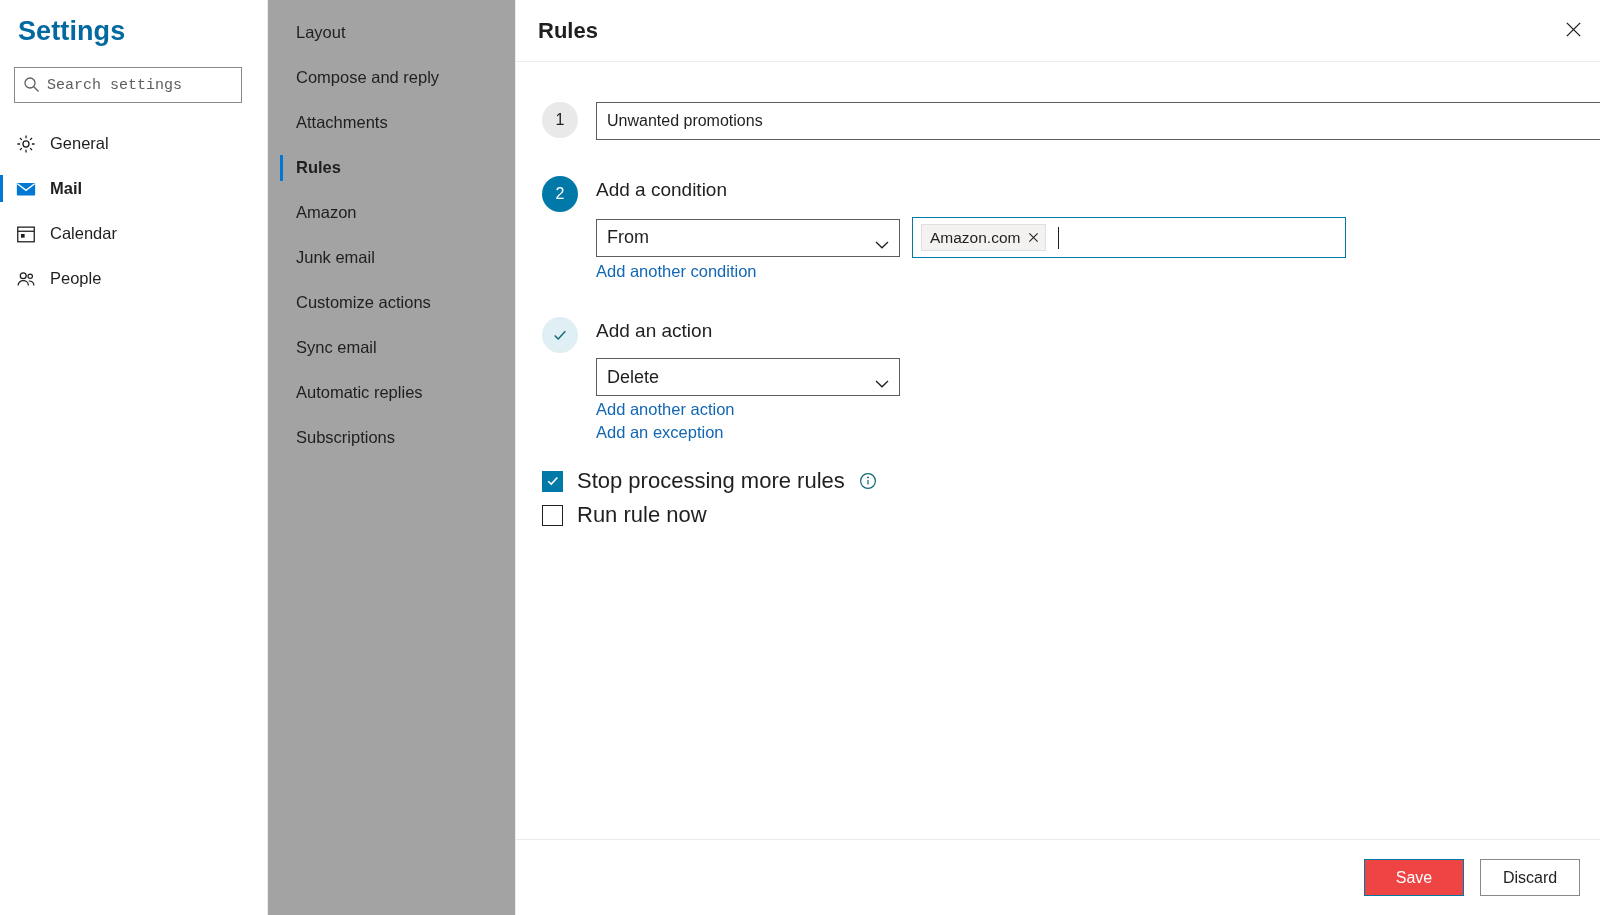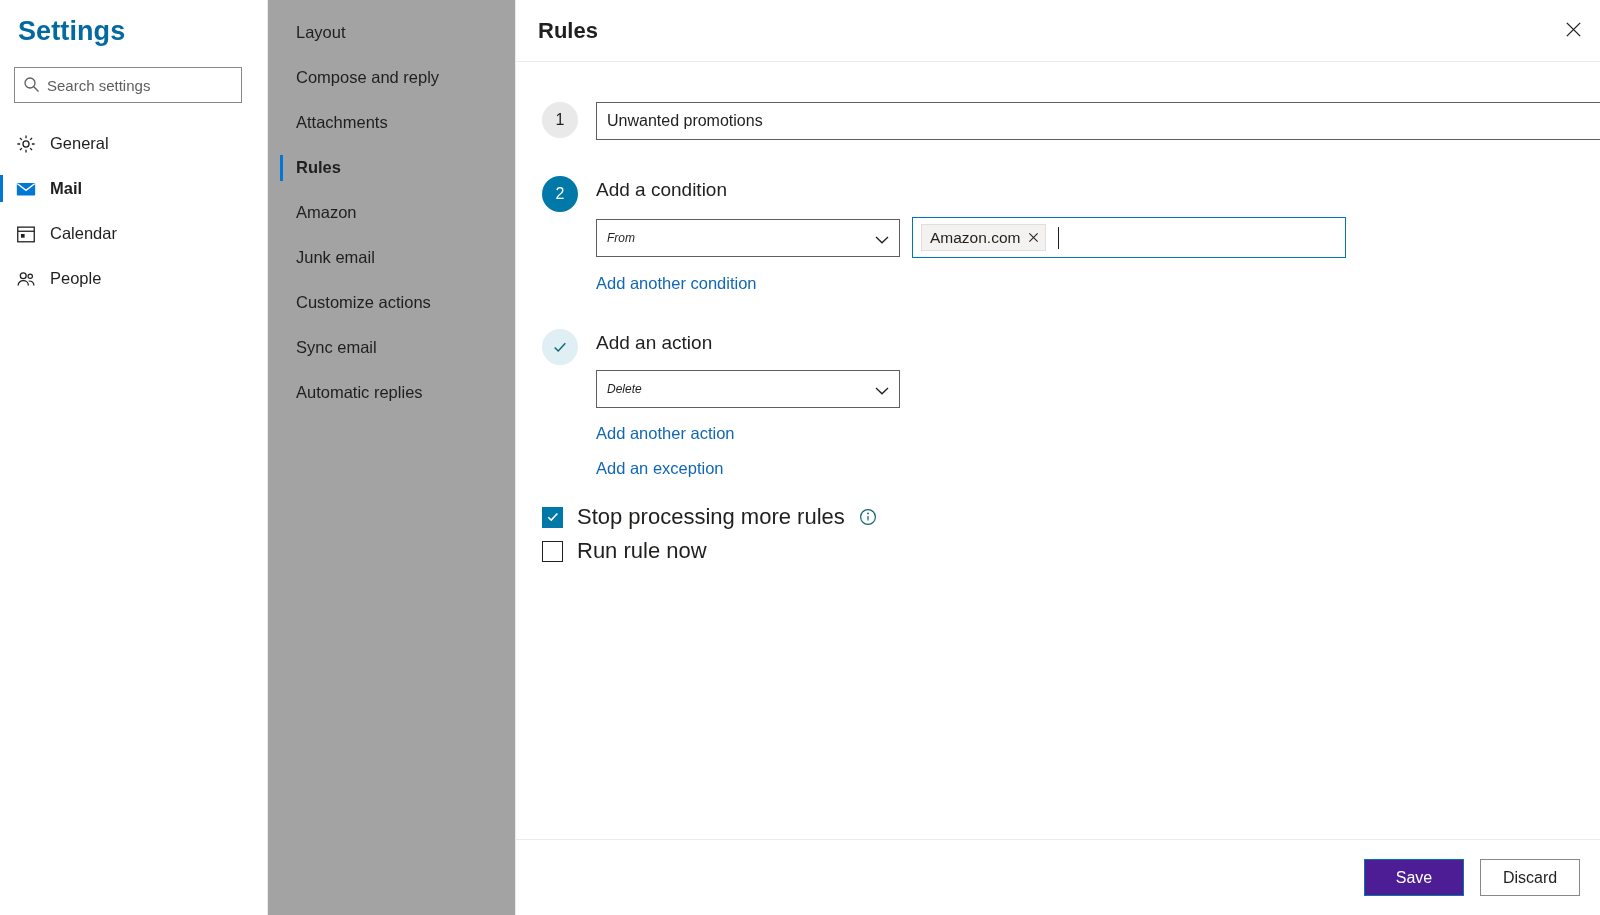--- a/index.html
+++ b/index.html
@@ -37,21 +37,21 @@
     margin: 20px 18px 0 14px;
     position: relative;
     height: 36px;
   }
   .search-input {
     width: 228px;
     height: 36px;
     border: 1px solid #8a8886;
     background: #ffffff;
     font-size: 15px;
-    font-family: Liberation Sans, sans-serif;
+    font-family: Liberation Mono, monospace;
     color: #201f1e;
     padding: 0 16px 0 32px;
     outline: none;
   }
   .search-input::placeholder { color: #605e5c; }
   .search-icon {
     position: absolute;
     left: 9px; top: 9px;
     width: 17px; height: 17px;
     pointer-events: none;
@@ -199,25 +199,24 @@
     gap: 12px;
   }
   .fake-select {
     width: 304px;
     height: 38px;
     border: 1px solid #605e5c;
     background: #fff;
     display: flex;
     align-items: center;
     padding: 0 10px;
-    font-size: 12px;
-    color: #201f1e;
-    position: relative;
-    cursor: pointer;
-    font-style: italic;
+    font-size: 18px;
+    color: #201f1e;
+    position: relative;
+    cursor: pointer;
   }
   .fake-select .chev {
     position: absolute;
     right: 10px; top: 50%;
     transform: translateY(-50%);
     width: 14px; height: 9px;
   }
   .token-field {
     width: 434px;
     height: 41px;
@@ -252,21 +251,21 @@
     margin-left: 12px;
   }
 
   .link {
     color: #0f6cbd;
     color: #1267b4;
     font-size: 16.5px;
     cursor: pointer;
     display: inline-block;
   }
-  .link.ac { margin-top: 16px; }
+  .link.ac { margin-top: 4px; }
 
   .checkbox-row {
     display: flex;
     align-items: center;
     margin-left: 26px;
     gap: 14px;
     height: 34px;
   }
   .cb {
     width: 21px; height: 21px;
@@ -297,21 +296,21 @@
   .btn {
     min-width: 100px;
     height: 37px;
     font-size: 16px;
     font-family: "Liberation Sans", sans-serif;
     cursor: pointer;
     border: 1px solid transparent;
     padding: 0 18px;
   }
   .btn-primary {
-    background: #4c1d95;
+    background: #ef4444;
     color: #ffffff;
     border-color: #0078a8;
   }
   .btn-secondary {
     background: #ffffff;
     color: #201f1e;
     border-color: #8a8886;
   }
   .gap-36 { height: 36px; }
   .gap-22 { height: 22px; }
@@ -402,20 +401,23 @@
         <span>Junk email</span>
       </div>
     <div class="cat-item">
         <span>Customize actions</span>
       </div>
     <div class="cat-item">
         <span>Sync email</span>
       </div>
     <div class="cat-item">
         <span>Automatic replies</span>
+      </div>
+    <div class="cat-item">
+        <span>Subscriptions</span>
       </div>
   </div>
 
   <div class="detail-pane">
 
     <div class="detail-header">
       <div class="detail-title">Rules</div>
       <button class="close-btn" aria-label="Close">
         <svg viewBox="0 0 20 20" width="19" height="19" aria-hidden="true">
           <line x1="3" y1="3" x2="17" y2="17" stroke="#201f1e" stroke-width="1.4"></line>

